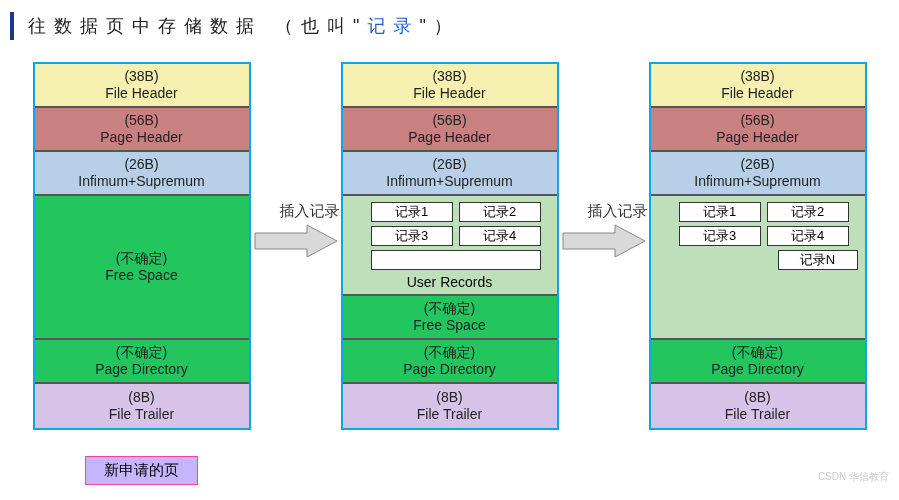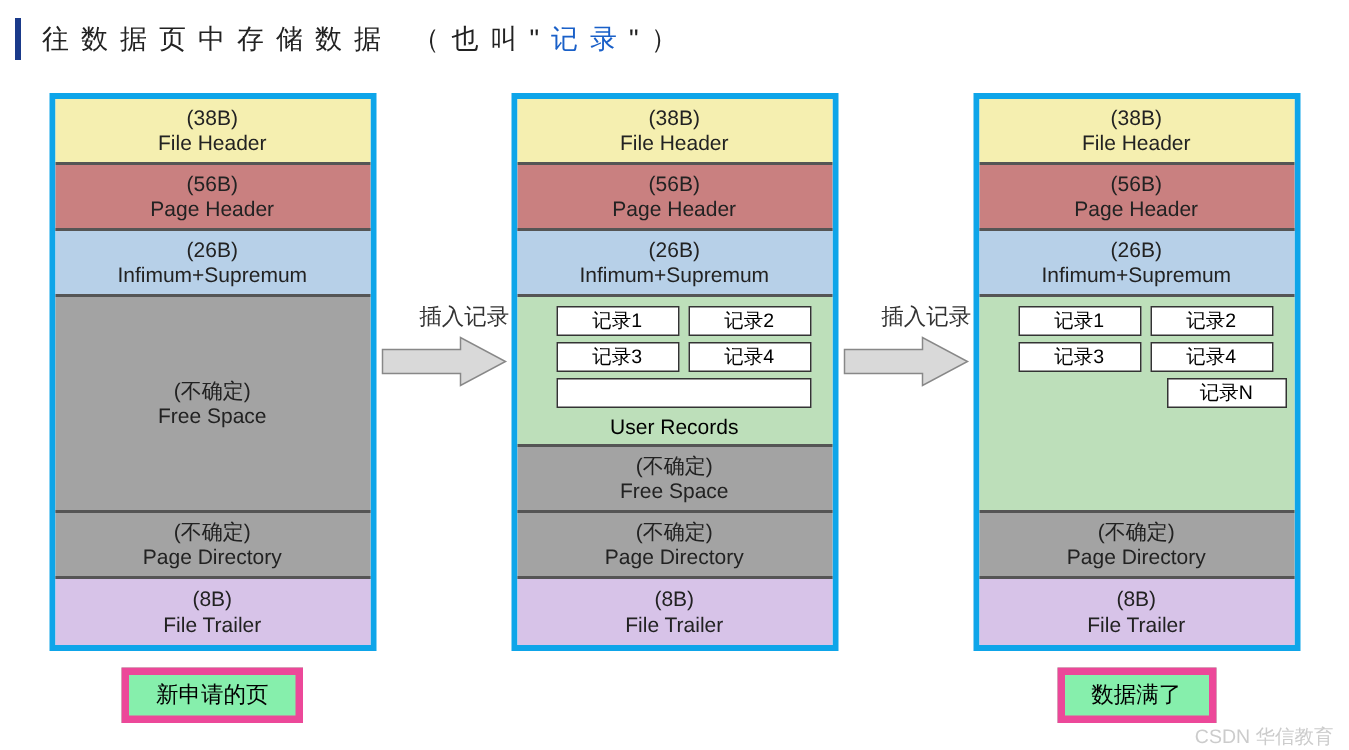--- a/index.html
+++ b/index.html
@@ -22,35 +22,35 @@
   .title-text .hl { color: #1a60c8; }
   .panels {
     position: absolute; top: 62px; left: 0; right: 0;
     display: flex; align-items: flex-start; justify-content: center;
   }
   .page-col {
     display: flex; flex-direction: column; align-items: center;
   }
   .page {
     width: 218px;
-    border: 4px solid #0ea5e9;
+    border: 2px solid #0ea5e9;
     background: #fff;
     display: flex; flex-direction: column;
   }
   .seg {
     border-bottom: 2px solid #555;
     display: flex; flex-direction: column; align-items: center; justify-content: center;
     font-size: 14px; color: #222; line-height: 1.2;
     padding: 2px 0;
   }
   .seg:last-child { border-bottom: none; }
   .c-yellow { background: #f5efb0; }
   .c-red    { background: #c98080; }
   .c-blue   { background: #b7d0e8; }
-  .c-green  { background: #a3a3a3; }
+  .c-green  { background: #22c55e; }
   .c-violet { background: #d7c3e8; }
   .seg .line1 { font-size: 14px; }
   .seg .line2 { font-size: 14px; }
   .userrec {
     background: #bddfba; border-bottom: 2px solid #555;
     display: flex; flex-direction: column; align-items: center; position: relative;
     padding: 4px 16px;
   }
   .rec-row {
     display: flex; gap: 6px; margin: 2px 0 2px 22px;
@@ -58,35 +58,35 @@
   }
   .rec-box {
     background: #fff; border: 1px solid #333;
     font-size: 13px; text-align: center;
     width: 82px; height: 20px; line-height: 18px;
   }
   .rec-long { width: 170px; }
   .rec-right { margin-left: auto; width: 80px; }
   .ur-label { font-size: 14px; text-align: center; margin: 2px 0; }
   .caption {
-    margin-top: 11px;
-    border: 5px solid #ec4899; background: #86efac;
+    margin-top: 26px;
+    border: 1px solid #ec4899; background: #c4b5fd;
     padding: 4px 18px; font-size: 15px;
   }
   .arrow-wrap {
     display: flex; flex-direction: column; align-items: center; justify-content: center;
     width: 90px; margin-top: 140px;
   }
   .arrow-label {
     font-size: 15px; color: #333; margin-bottom: 2px; margin-left: 28px;
   }
   svg.arrow { display: block; }
   .watermark {
-    position: absolute; right: 10px; bottom: 0;
-    font-size: 13px; color: #ccc;
+    position: absolute; right: 10px; bottom: 16px;
+    font-size: 10px; color: #ccc;
   }
 </style>
 </head>
 <body>
 
 <div class="title-bar">
   <div class="title-accent"></div>
   <div class="title-text">
     <span>往数据页中存储数据 （也叫"</span><span class="hl">记录</span><span>"）</span>
   </div>
@@ -210,18 +210,17 @@
       </div>
       <div class="seg c-green" style="height:44px">
         <span class="line1">(不确定)</span>
         <span class="line2">Page Directory</span>
       </div>
       <div class="seg c-violet" style="height:44px">
         <span class="line1">(8B)</span>
         <span class="line2">File Trailer</span>
       </div>
     </div>
-    <div class="caption">数据满了</div>
   </div>
 
 </div>
 
 <div class="watermark">CSDN 华信教育</div>
 
 </body></html>

